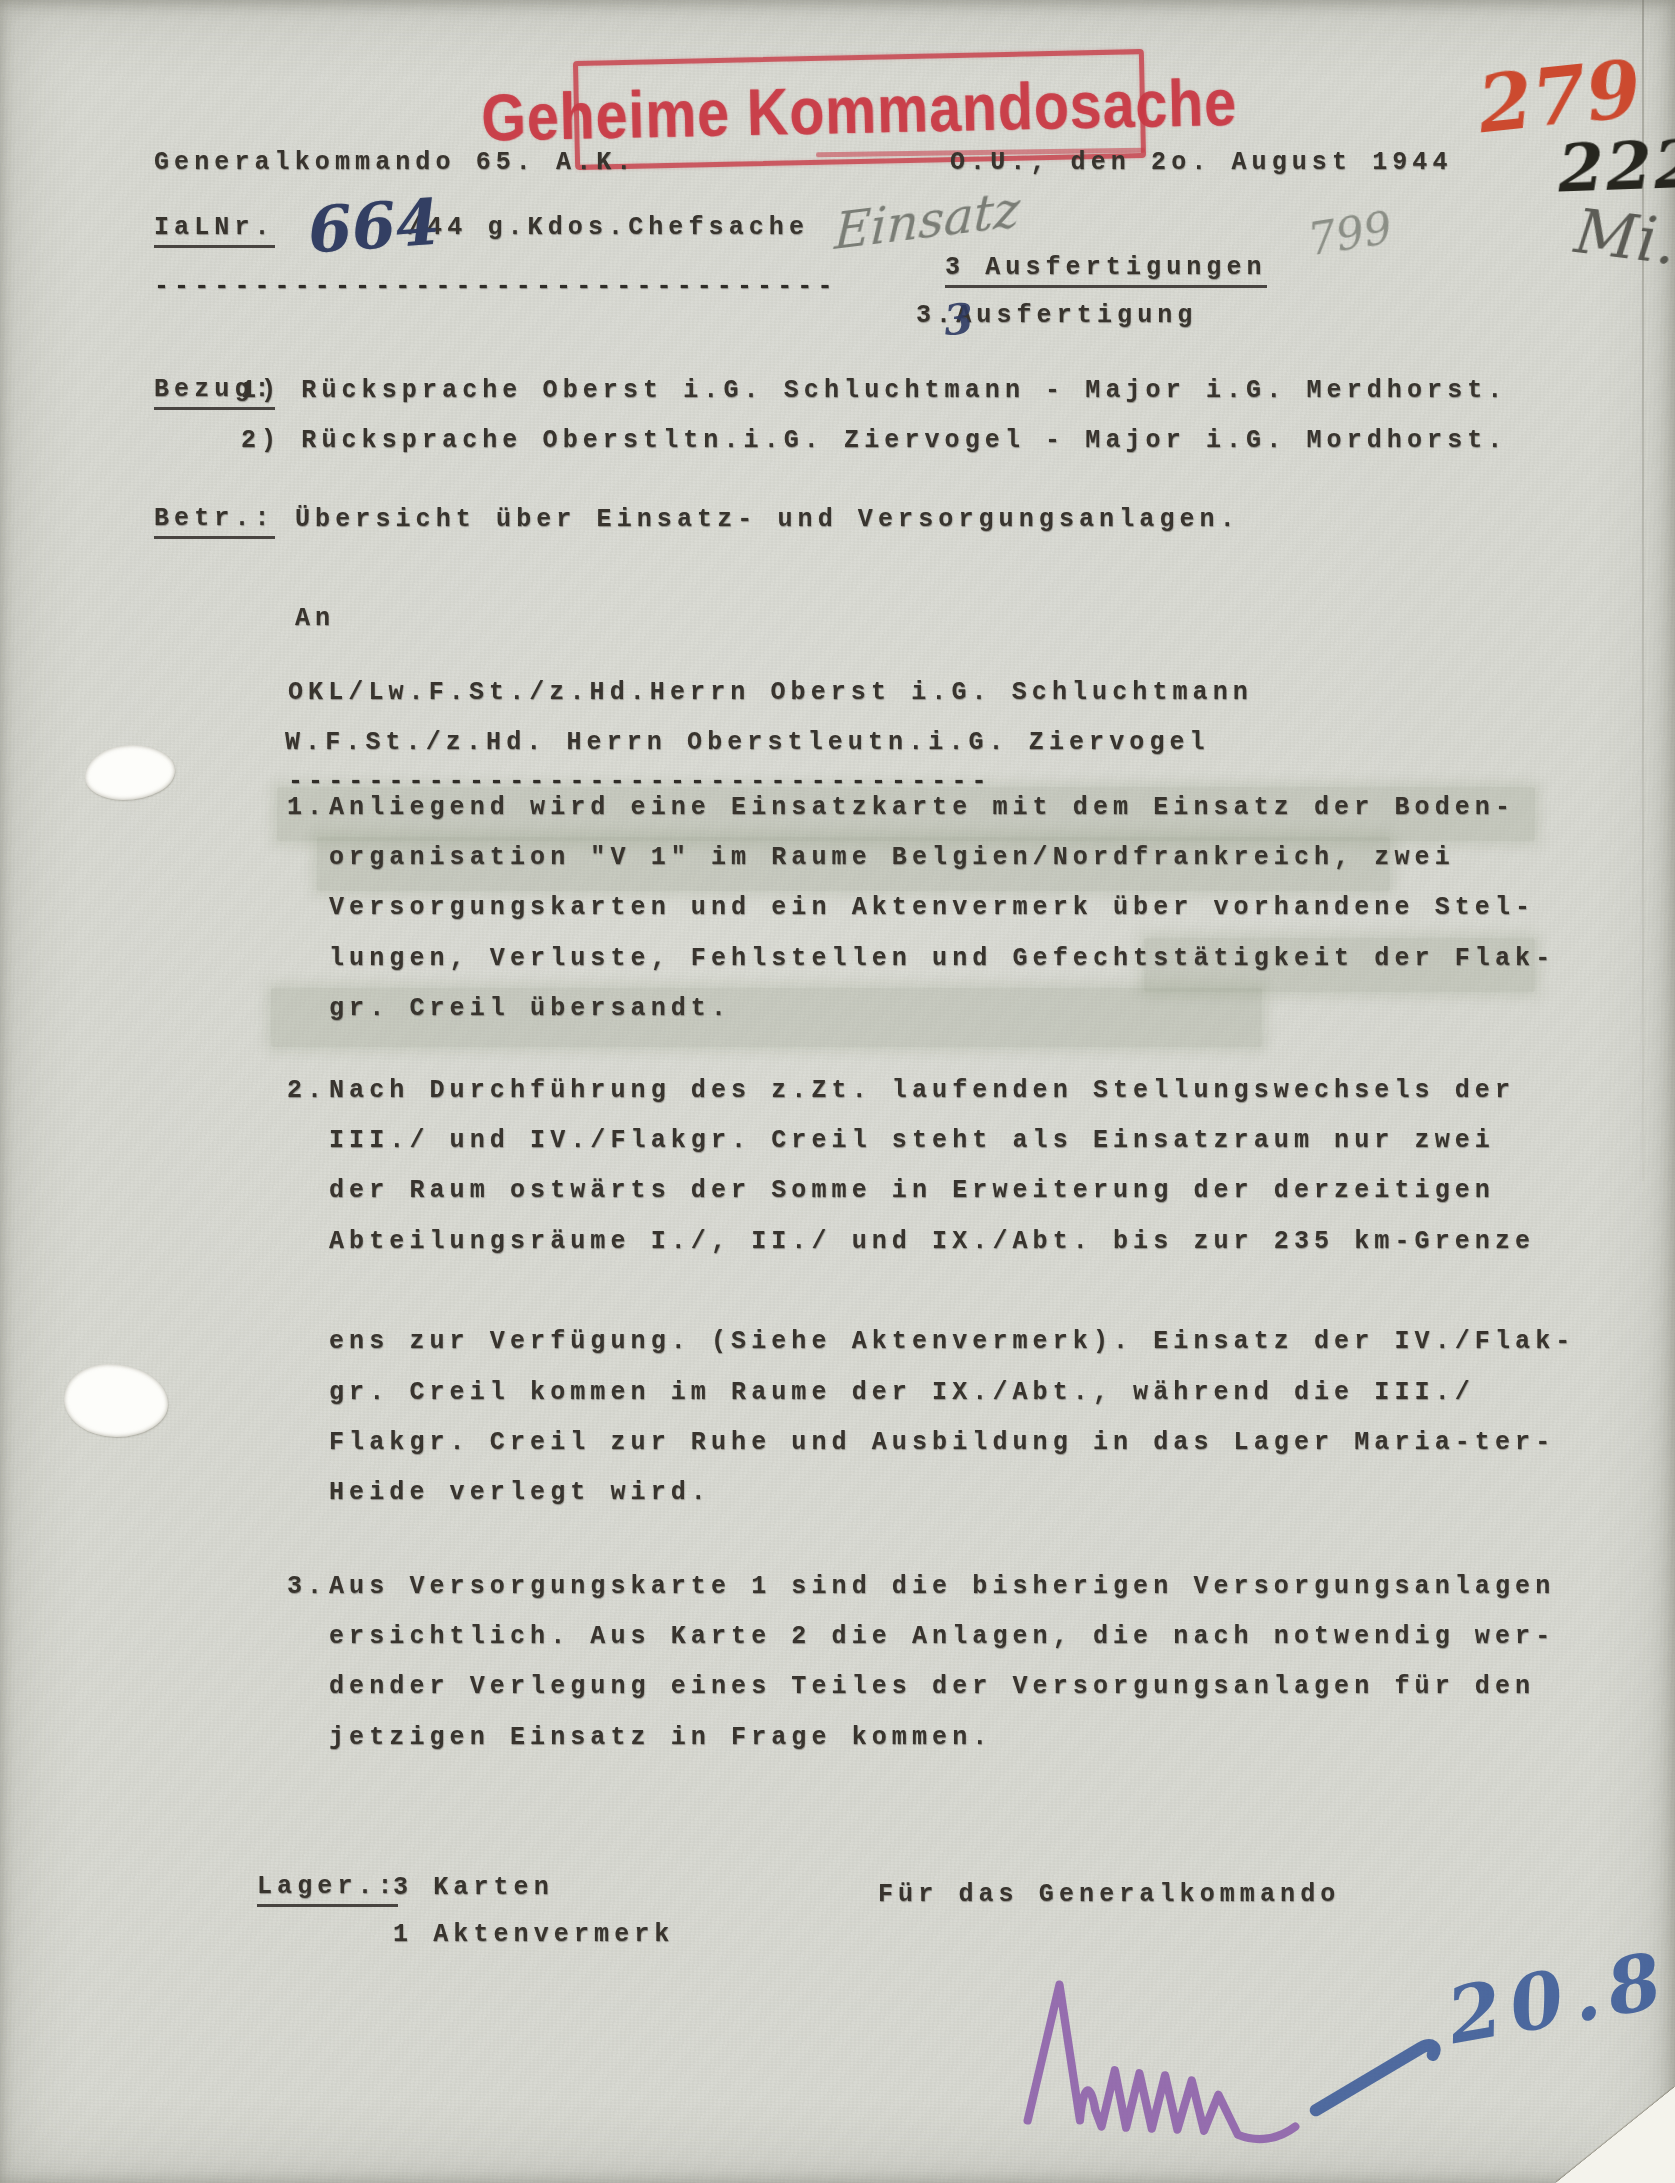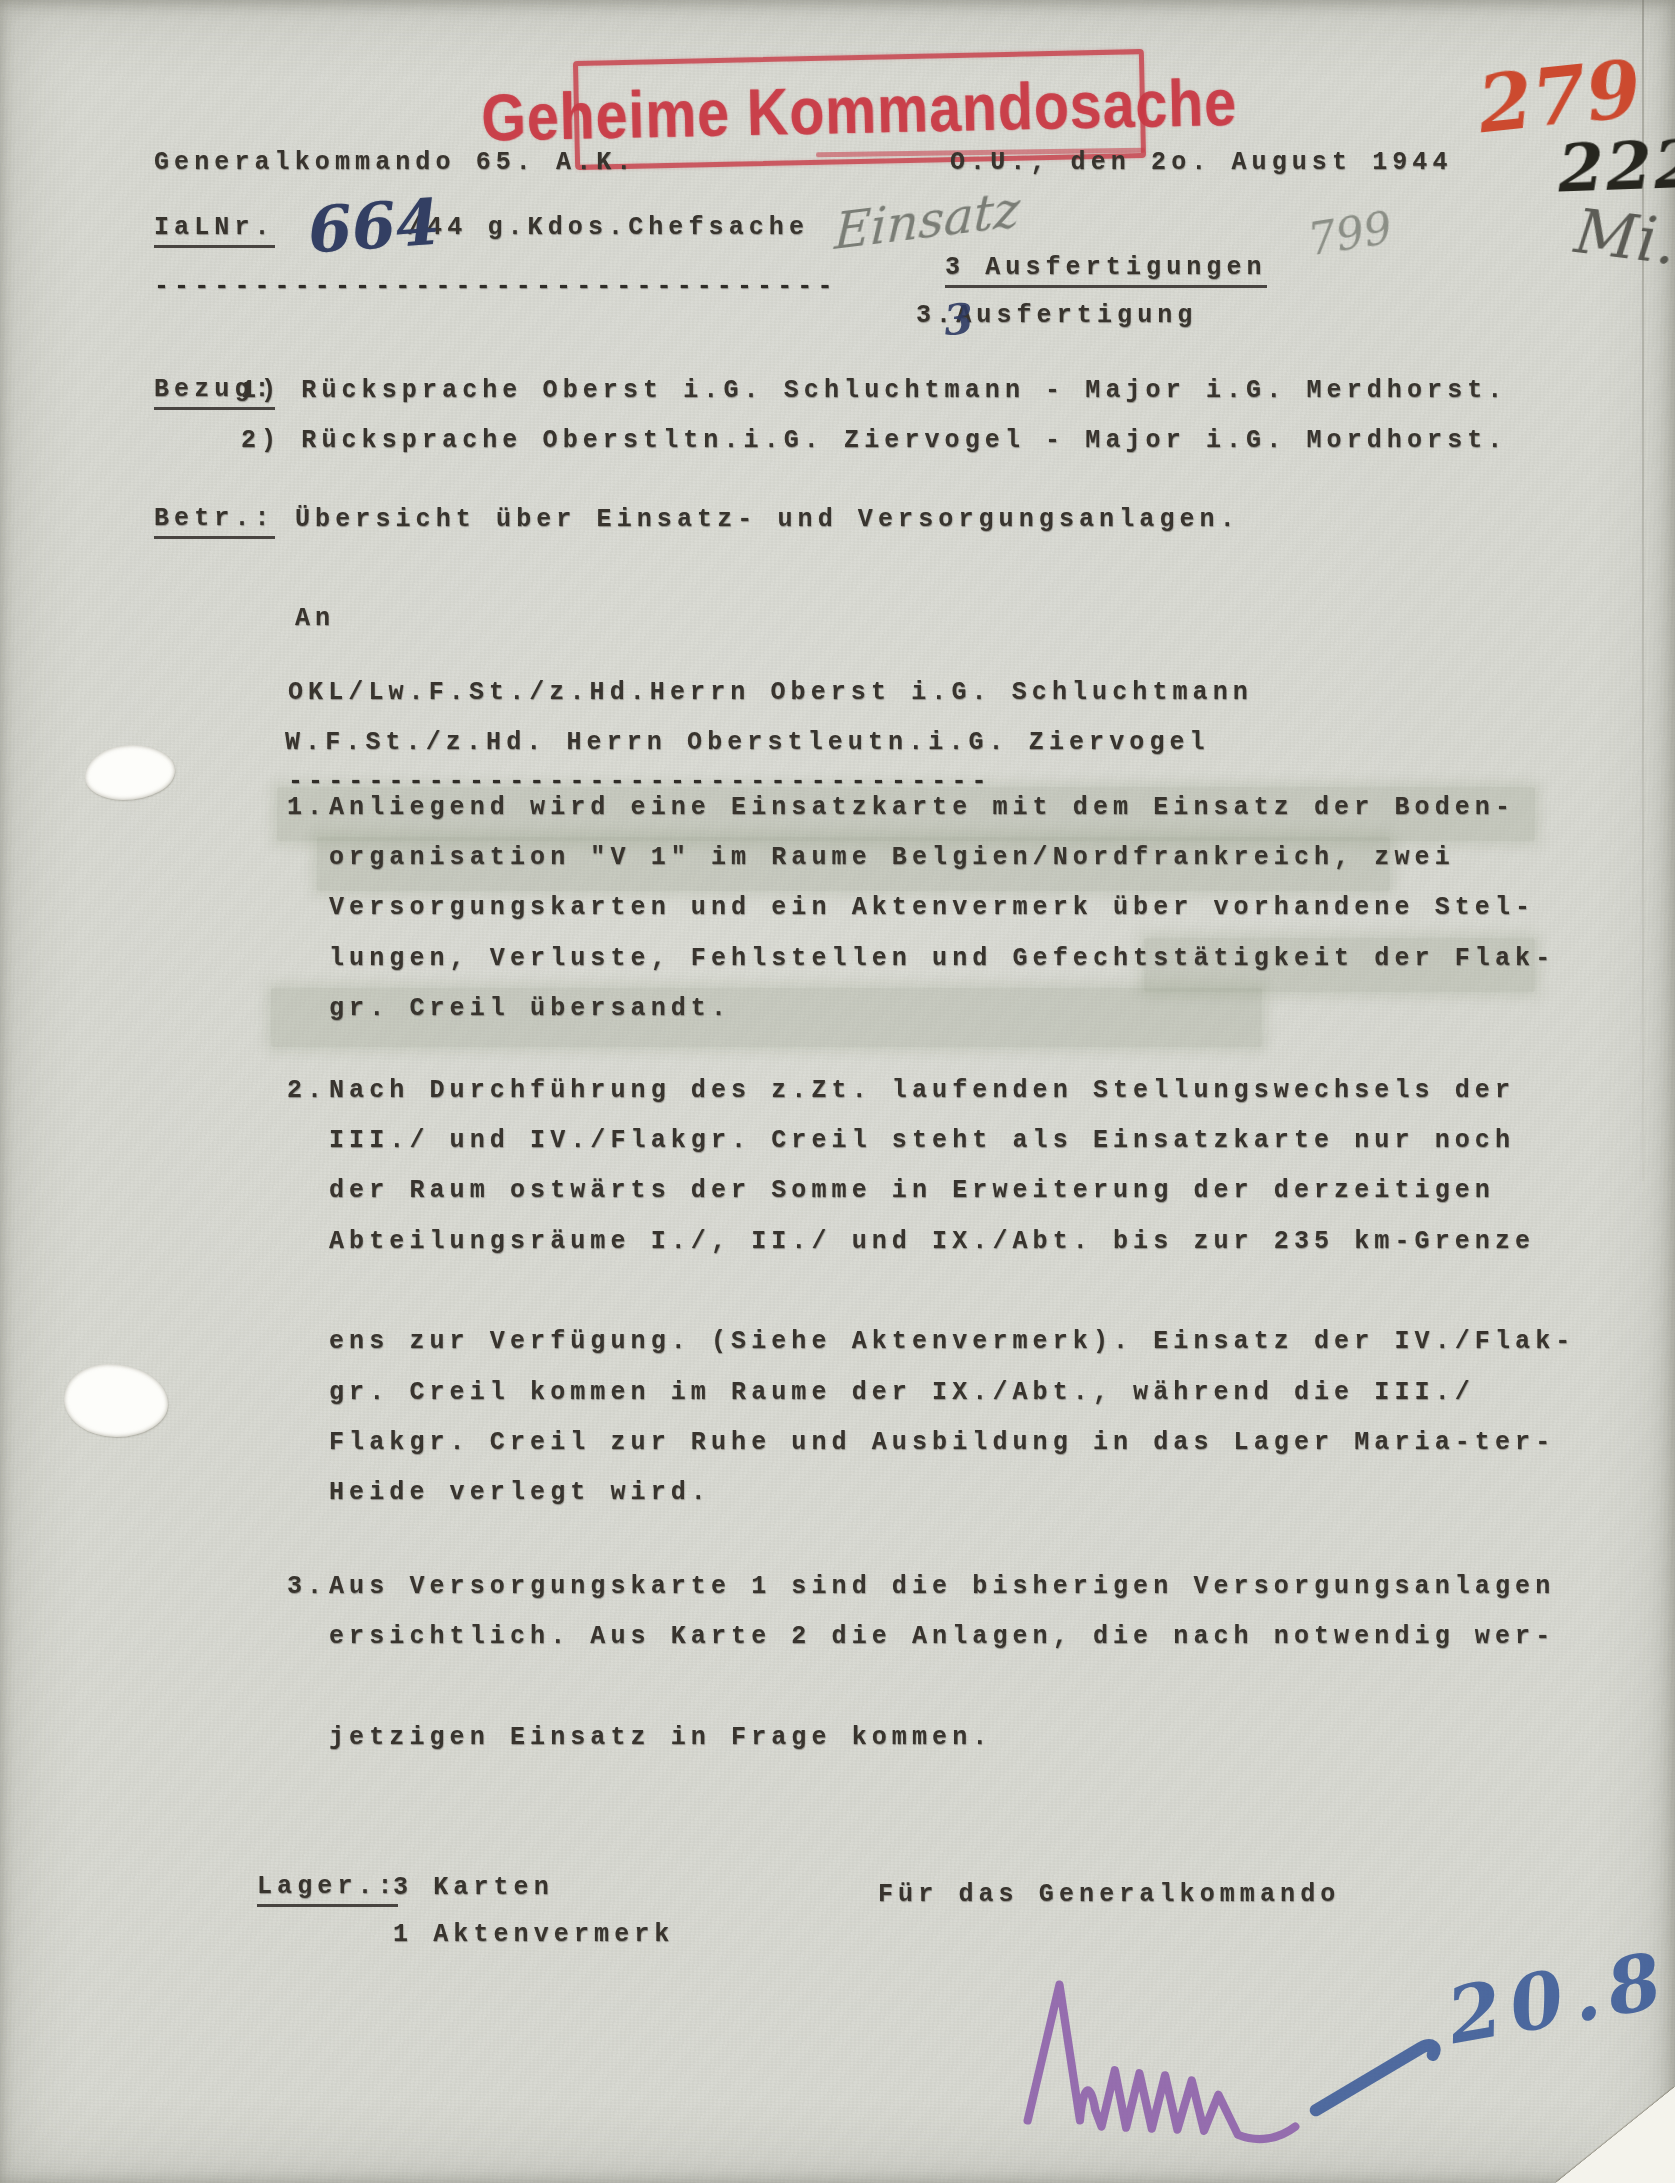--- a/index.html
+++ b/index.html
@@ -135,31 +135,32 @@
 
   <span class="t" style="left:287px;top:793px">1.</span>
   <span class="t" style="left:329px;top:793px">Anliegend wird eine Einsatzkarte mit dem Einsatz der Boden-</span>
   <span class="t" style="left:329px;top:843px">organisation "V 1" im Raume Belgien/Nordfrankreich, zwei</span>
   <span class="t" style="left:329px;top:893px">Versorgungskarten und ein Aktenvermerk über vorhandene Stel-</span>
   <span class="t" style="left:329px;top:944px">lungen, Verluste, Fehlstellen und Gefechtstätigkeit der Flak-</span>
   <span class="t" style="left:329px;top:994px">gr. Creil übersandt.</span>
 
   <span class="t" style="left:287px;top:1076px">2.</span>
   <span class="t" style="left:329px;top:1076px">Nach Durchführung des z.Zt. laufenden Stellungswechsels der</span>
-  <span class="t" style="left:329px;top:1126px">III./ und IV./Flakgr. Creil steht als Einsatzkarte nur noch</span>
+  <span class="t" style="left:329px;top:1126px">III./ und IV./Flakgr. Creil steht als Einsatzraum nur zwei</span>
   <span class="t" style="left:329px;top:1176px">der Raum ostwärts der Somme in Erweiterung der derzeitigen</span>
   <span class="t" style="left:329px;top:1227px">Abteilungsräume I./, II./ und IX./Abt. bis zur 235 km-Grenze</span>
   <span class="t" style="left:329px;top:1327px">ens zur Verfügung. (Siehe Aktenvermerk). Einsatz der IV./Flak-</span>
   <span class="t" style="left:329px;top:1378px">gr. Creil kommen im Raume der IX./Abt., während die III./</span>
   <span class="t" style="left:329px;top:1428px">Flakgr. Creil zur Ruhe und Ausbildung in das Lager Maria-ter-</span>
   <span class="t" style="left:329px;top:1478px">Heide verlegt wird.</span>
 
   <span class="t" style="left:287px;top:1572px">3.</span>
   <span class="t" style="left:329px;top:1572px">Aus Versorgungskarte 1 sind die bisherigen Versorgungsanlagen</span>
   <span class="t" style="left:329px;top:1622px">ersichtlich. Aus Karte 2 die Anlagen, die nach notwendig wer-</span>
+  <span class="t" style="left:329px;top:1672px">dender Verlegung eines Teiles der Versorgungsanlagen für den</span>
   <span class="t" style="left:329px;top:1723px">jetzigen Einsatz in Frage kommen.</span>
 
   <span class="t ul" style="left:257px;top:1872px">Lager.:</span>
   <span class="t" style="left:393px;top:1873px">3 Karten</span>
   <span class="t" style="left:393px;top:1920px">1 Aktenvermerk</span>
   <span class="t" style="left:878px;top:1880px">Für das Generalkommando</span>
 
   <svg style="position:absolute;left:950px;top:1941px" width="726" height="242" viewBox="0 0 1413 472">
     <g stroke="rgba(138,90,168,0.85)" stroke-width="16" fill="none" stroke-linecap="round" stroke-linejoin="round">
       <path d="M150,350 L212,85 L252,350 C258,280 272,272 282,330 L294,362 L320,252 L342,364 L368,258 L392,366 L418,262 L442,368 L470,272 L494,370 L522,300 L560,378 C600,394 640,386 672,362"></path>

